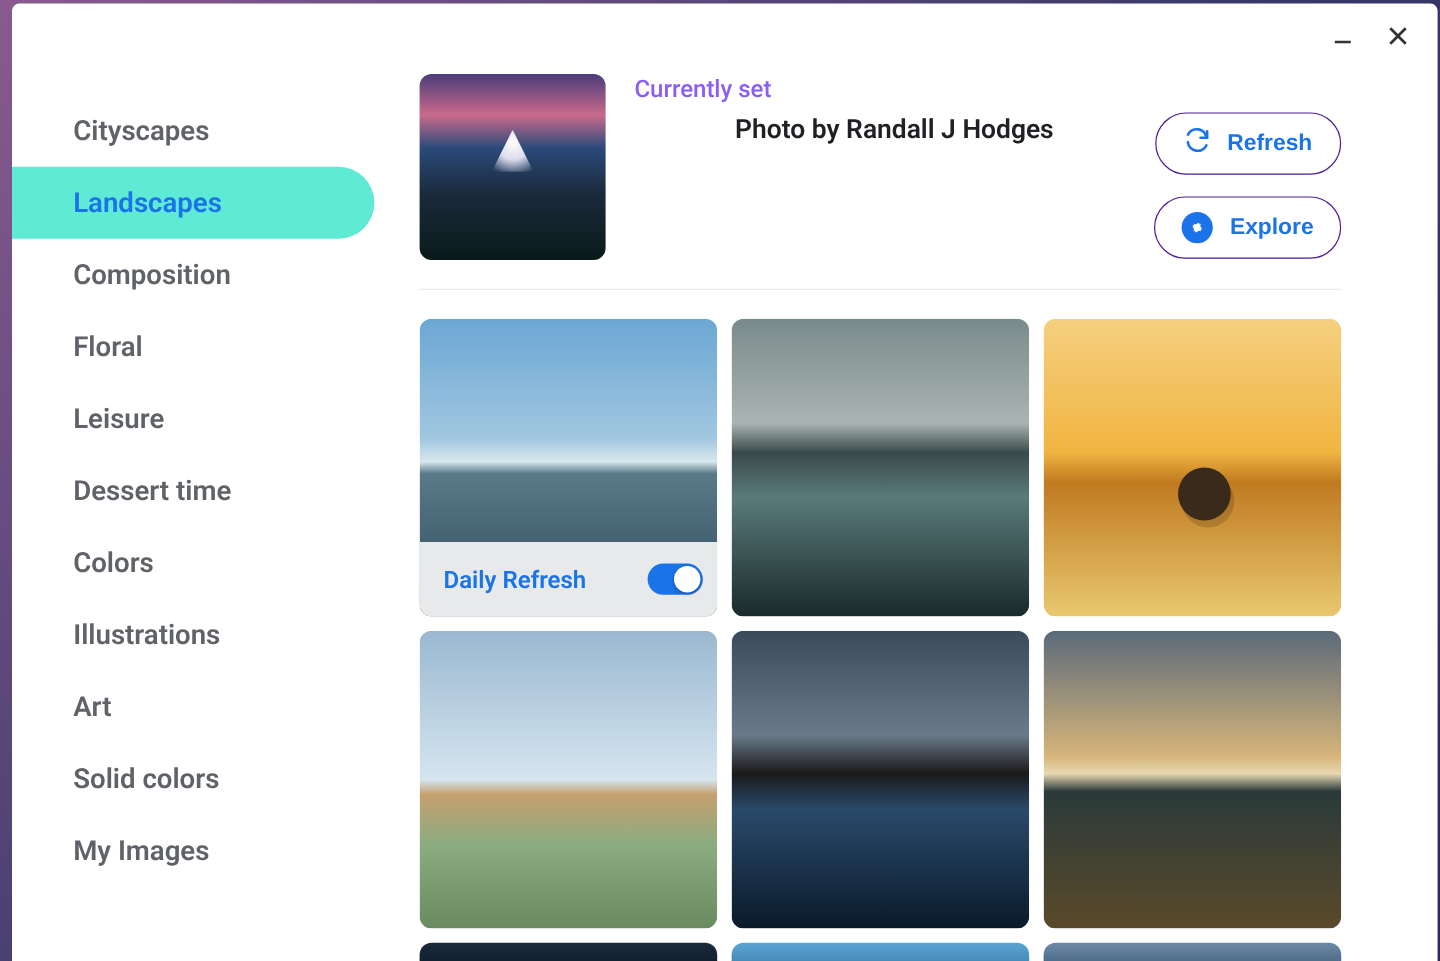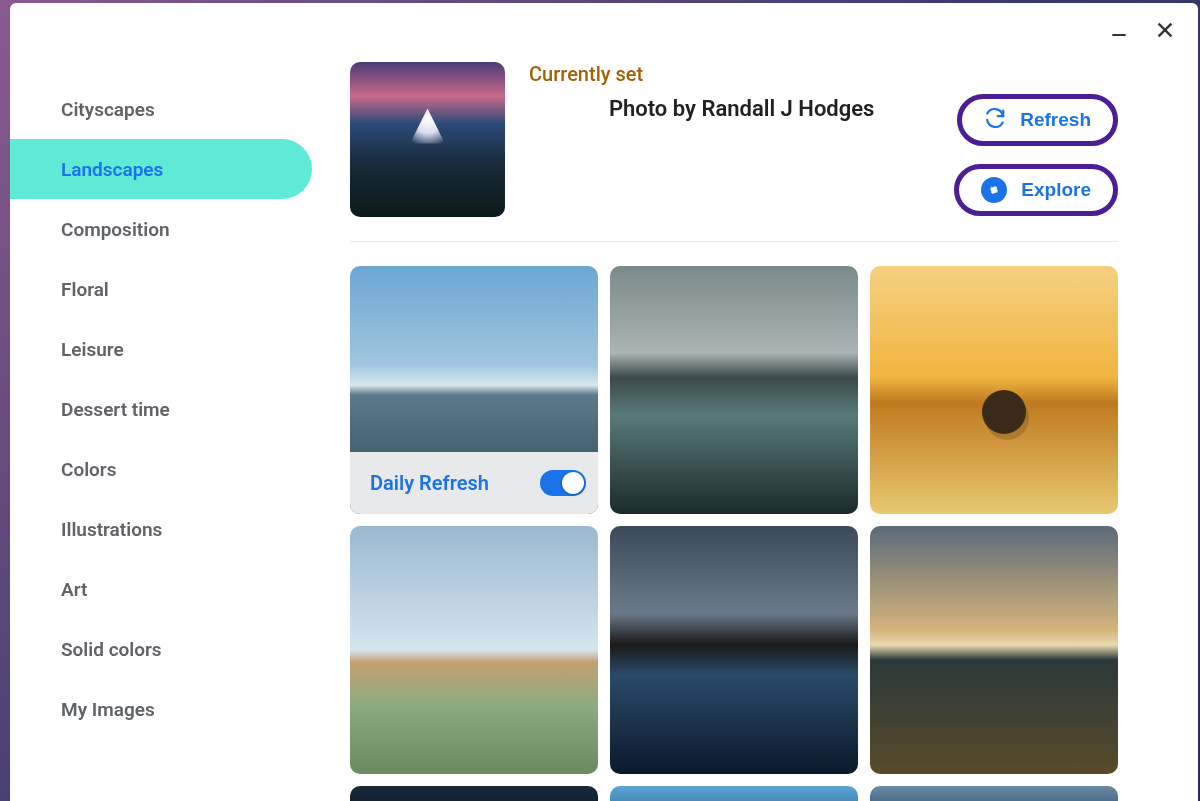--- a/index.html
+++ b/index.html
@@ -30,21 +30,21 @@
   .sidebar {
     width: 302px;
     padding-top: 22px;
     flex-shrink: 0;
   }
   .sidebar-item {
     height: 60px;
     display: flex;
     align-items: center;
     padding-left: 51px;
-    font-size: 19px;
+    font-size: 23px;
     font-weight: 600;
     color: #5f6368;
     cursor: pointer;
     border-radius: 0 30px 30px 0;
     margin-right: 0;
   }
   .sidebar-item.active {
     background: #5eead4;
     color: #1a73e8;
   }
@@ -71,27 +71,27 @@
     overflow: hidden;
   }
   .current-thumb::after {
     content:"";
     position:absolute; left:50%; top:30%; width:50px; height:50px;
     background: radial-gradient(circle at 50% 20%, #fff 0%, #dde 30%, transparent 60%);
     transform: translateX(-50%);
     clip-path: polygon(50% 0%, 85% 70%, 15% 70%);
   }
   .header-text { padding-left: 24px; flex:1; }
-  .ct-label { color:#a16207; font-size:20px; font-weight:500; }
+  .ct-label { color:#8b5cf6; font-size:20px; font-weight:500; }
   .ct-title { color:#202124; font-size:22px; font-weight:600; margin-top:10px;text-align:center; }
   .header-actions { display:flex; flex-direction:column; gap:18px; align-items:flex-end; padding-top:32px; }
   .pill-btn {
     height: 52px;
     min-width: 155px;
-    border: 5px solid #4c1d95;
+    border: 1px solid #4c1d95;
     border-radius: 26px;
     background: #fff;
     color: #1a73e8;
     font-size: 19px;
     font-weight: 600;
     display: flex;
     align-items: center;
     justify-content: center;
     gap: 14px;
     padding: 0 22px;

